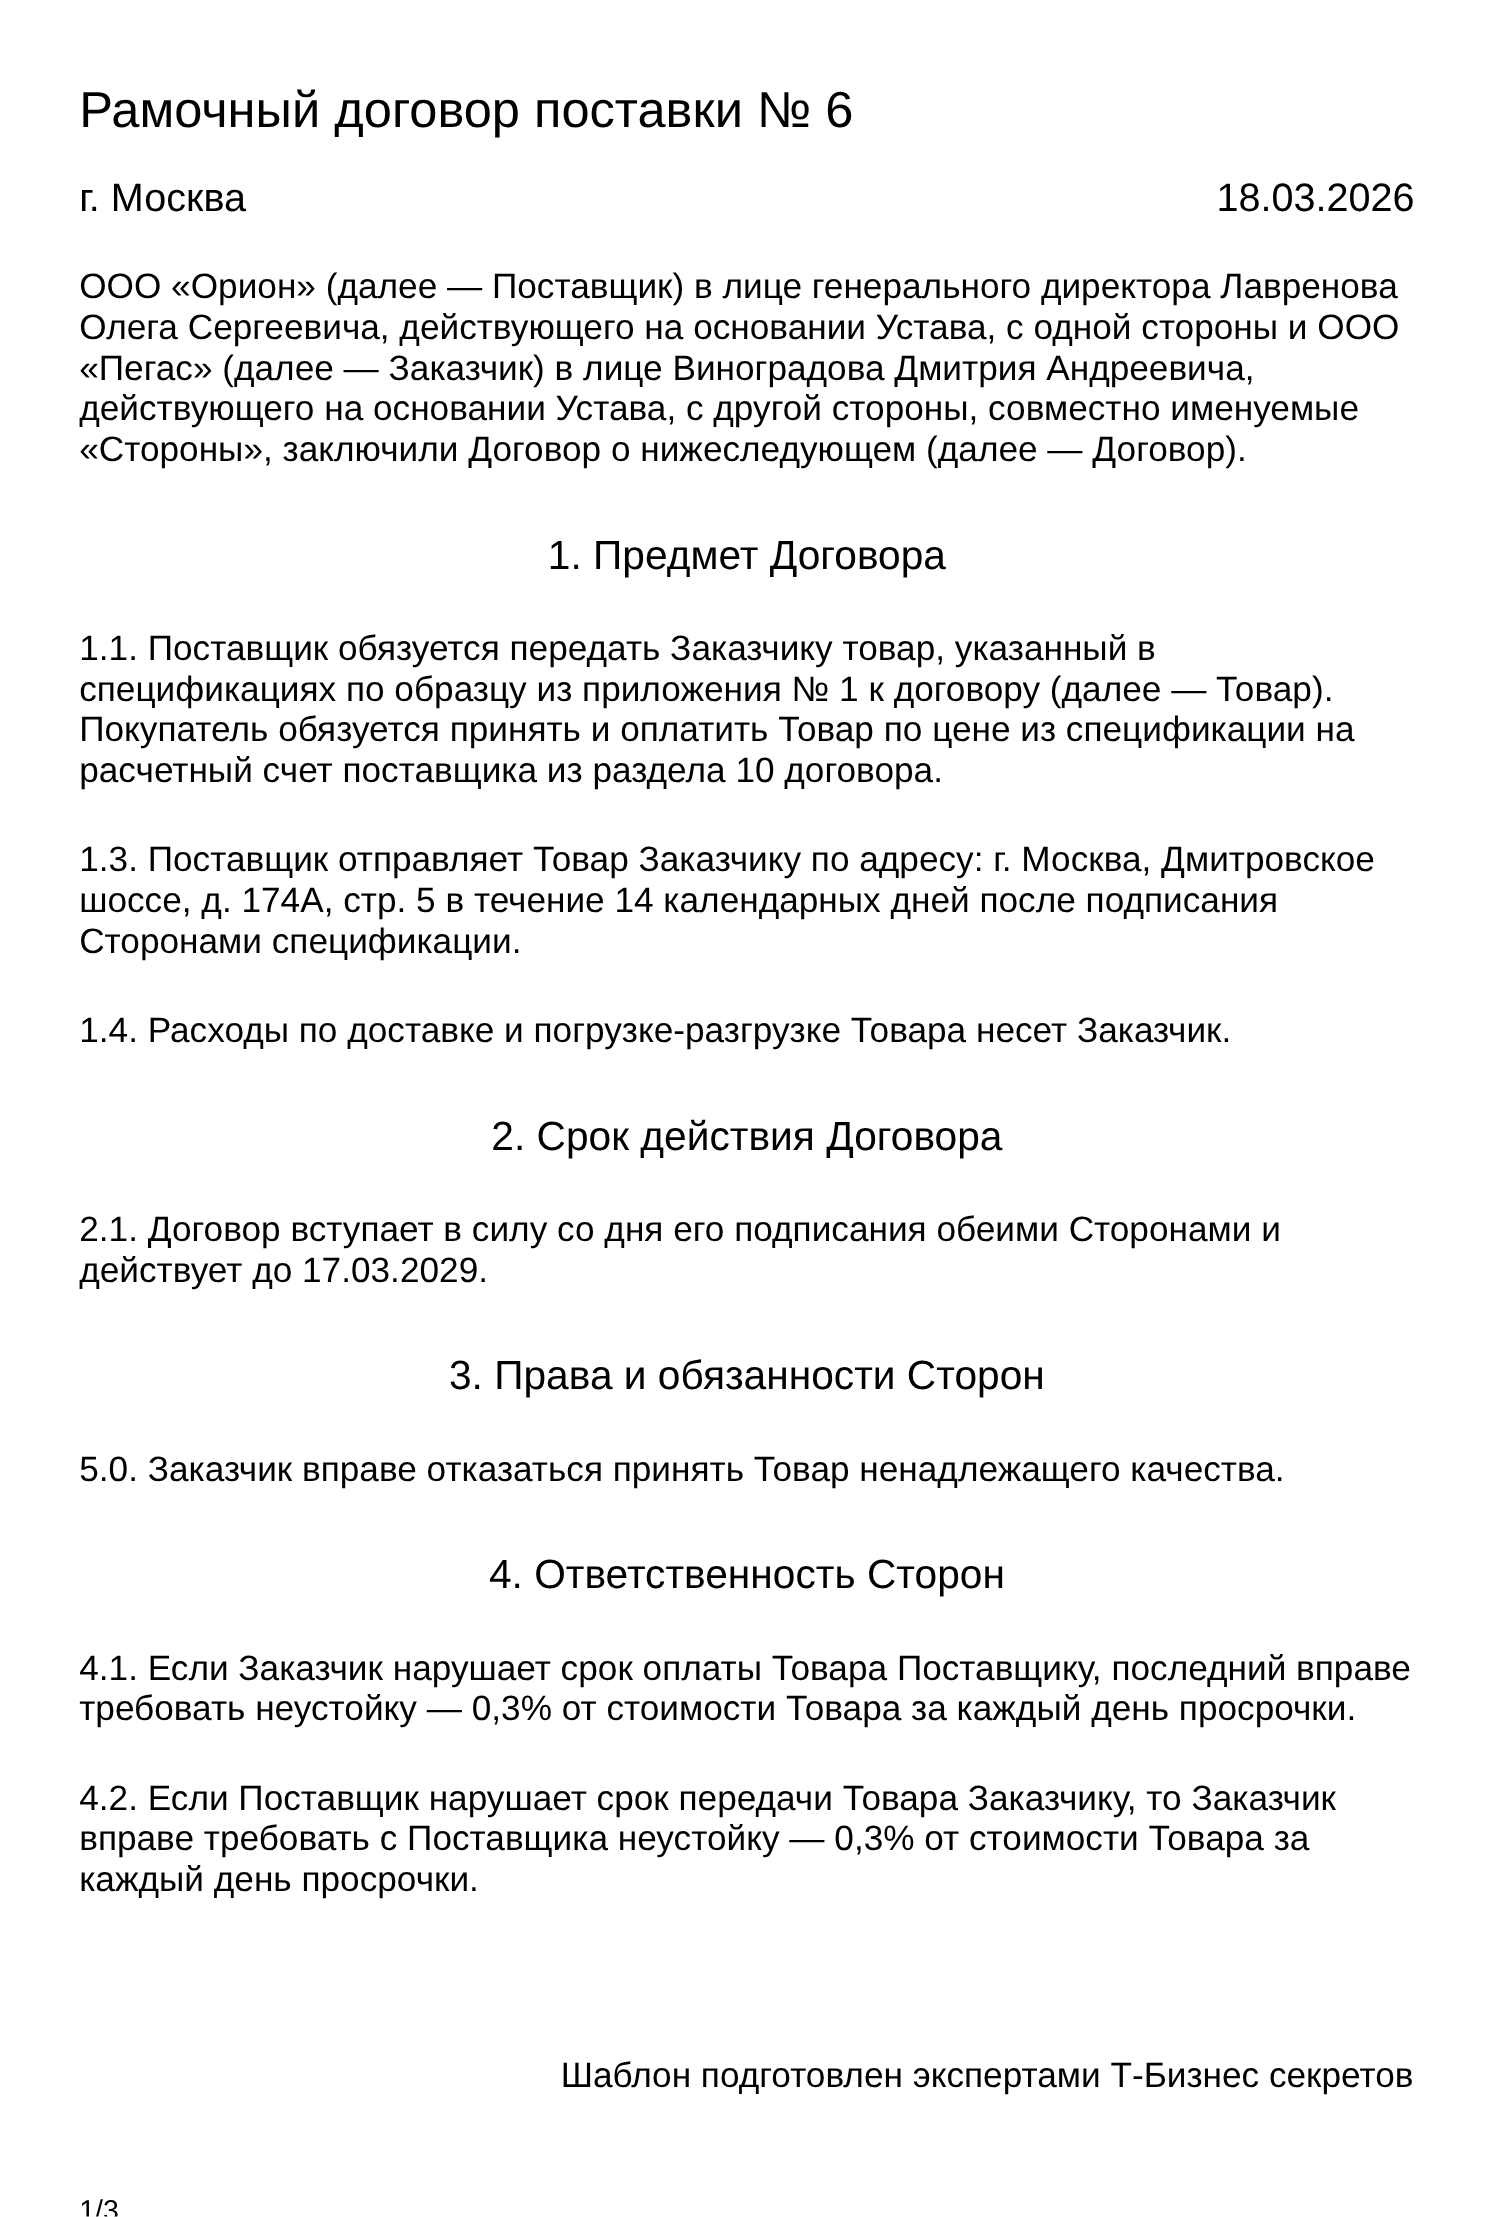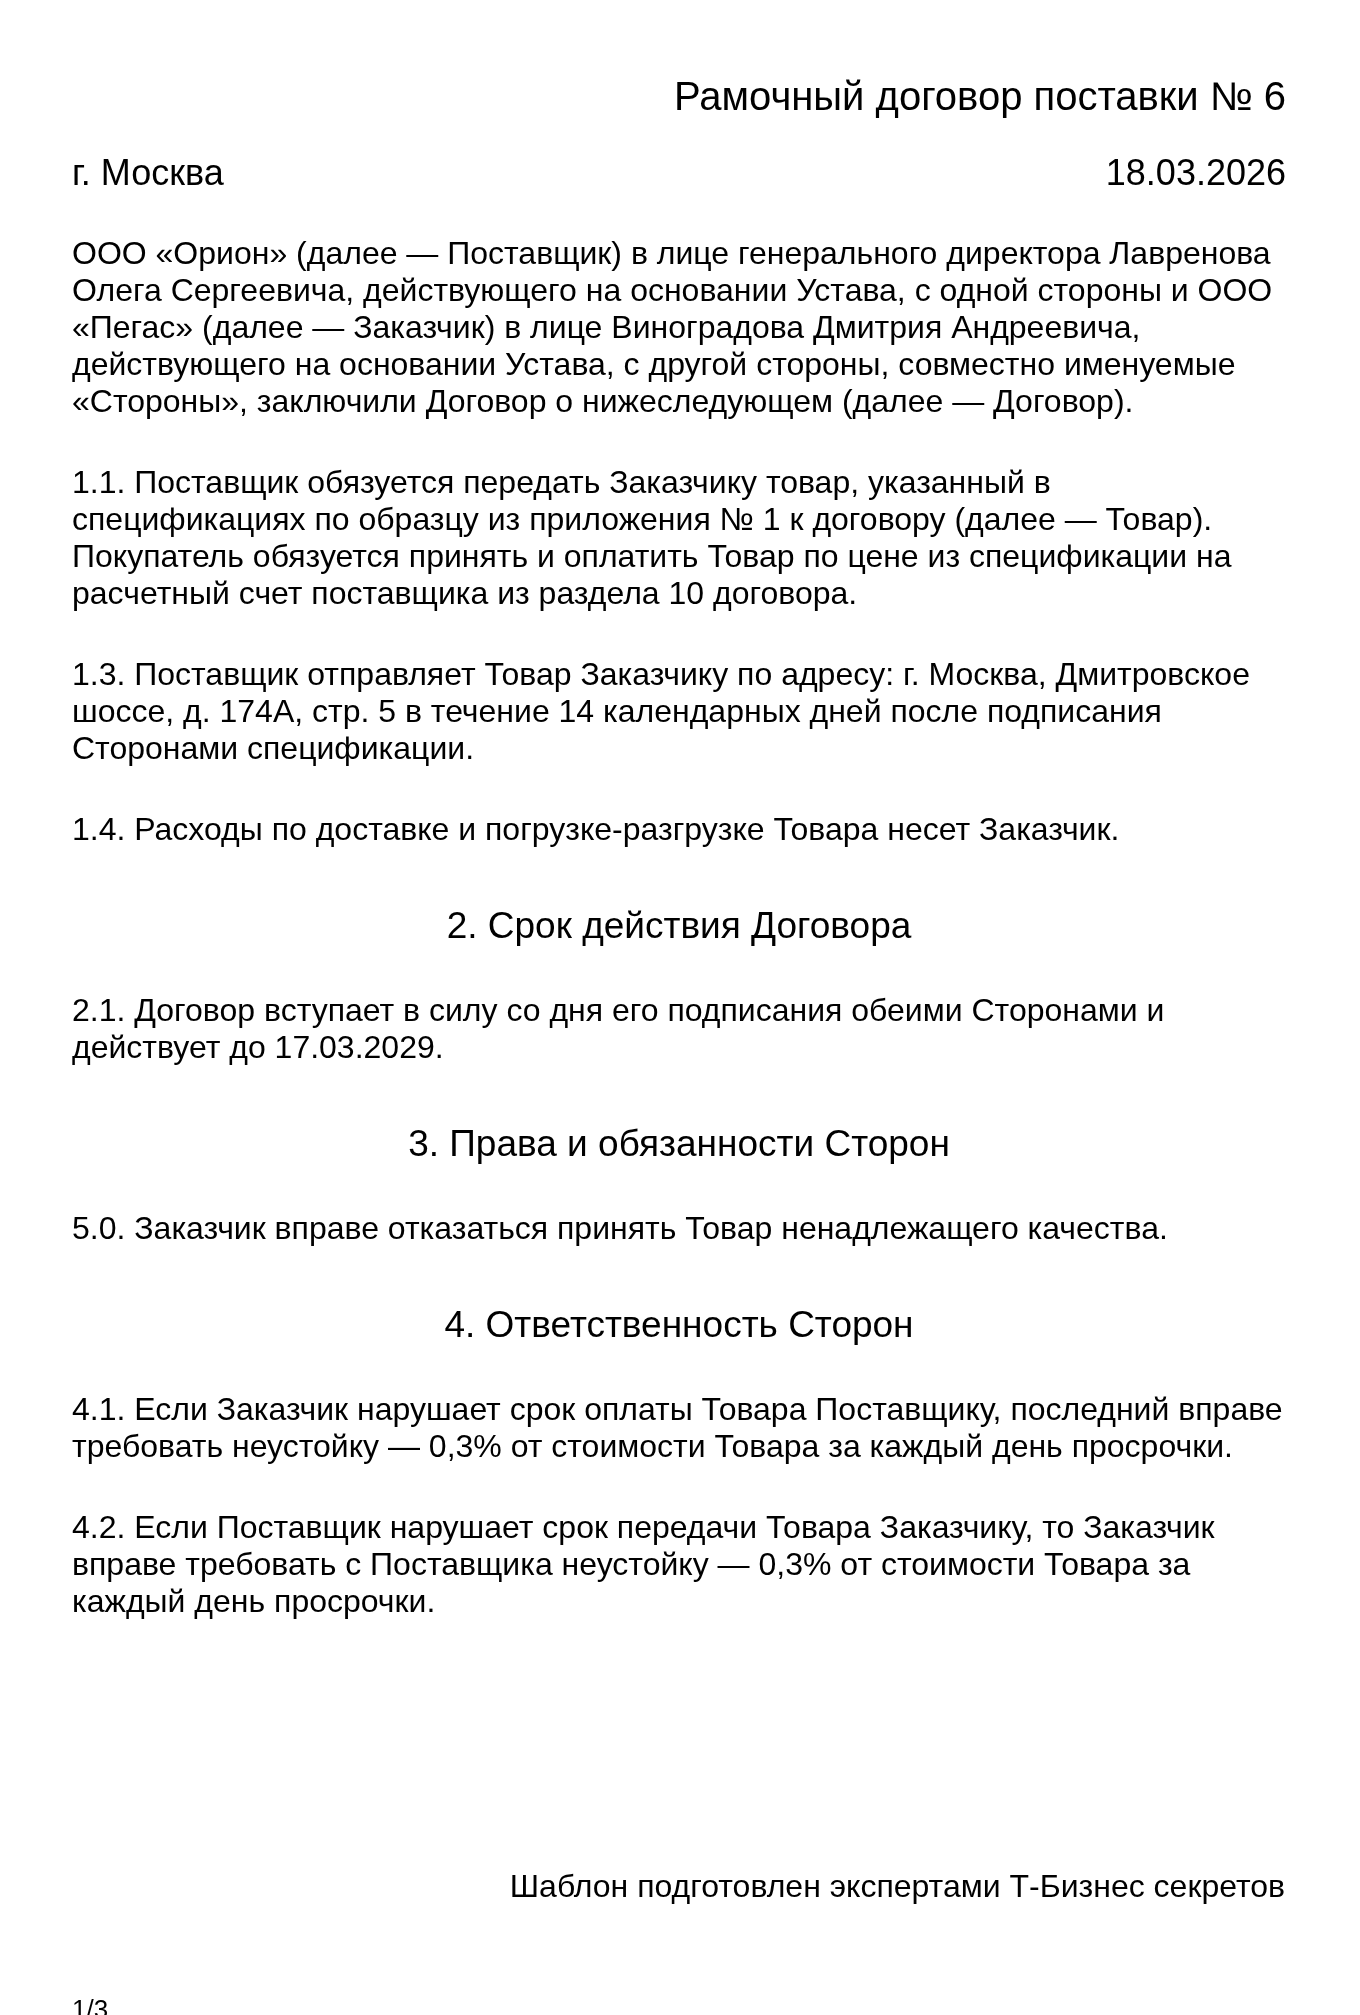--- a/index.html
+++ b/index.html
@@ -12,24 +12,24 @@
     height: 2015px;
     position: relative;
     font-family: "Liberation Sans", sans-serif;
     color: #000000;
     -webkit-font-smoothing: antialiased;
   }
   .page {
     padding: 42px 74px 0 72px;
   }
   .doc-title {
-    font-size: 40px;
+    font-size: 46px;
     font-weight: 400;
     line-height: 1.2;
-    text-align: right;
+    text-align: left;
     margin: 30px 0 34px 0;
     letter-spacing: 0;
   }
   .meta-row {
     display: flex;
     justify-content: space-between;
     align-items: flex-end;
     font-size: 36px;
     line-height: 37px;
     margin: 0 0 34px 0;
@@ -70,20 +70,21 @@
 
   <h1 class="doc-title">Рамочный договор поставки № 6</h1>
 
   <div class="meta-row">
     <span>г. Москва</span>
     <span>18.03.2026</span>
   </div>
 
   <p class="preamble">ООО «Орион» (далее — Поставщик) в лице генерального директора Лавренова Олега Сергеевича, действующего на основании Устава, с одной стороны и ООО «Пегас» (далее — Заказчик) в лице Виноградова Дмитрия Андреевича, действующего на основании Устава, с другой стороны, совместно именуемые «Стороны», заключили Договор о нижеследующем (далее — Договор).</p>
 
+  <h2 class="section-heading">1. Предмет Договора</h2>
   <p class="clause">1.1. Поставщик обязуется передать Заказчику товар, указанный в спецификациях по образцу из приложения № 1 к договору (далее — Товар). Покупатель обязуется принять и оплатить Товар по цене из спецификации на расчетный счет поставщика из раздела 10 договора.</p>
   <p class="clause">1.3. Поставщик отправляет Товар Заказчику по адресу: г. Москва, Дмитровское шоссе, д. 174А, стр. 5 в течение 14 календарных дней после подписания Сторонами спецификации.</p>
   <p class="clause">1.4. Расходы по доставке и погрузке-разгрузке Товара несет Заказчик.</p>
 
   <h2 class="section-heading">2. Срок действия Договора</h2>
   <p class="clause">2.1. Договор вступает в силу со дня его подписания обеими Сторонами и действует до 17.03.2029.</p>
 
   <h2 class="section-heading">3. Права и обязанности Сторон</h2>
   <p class="clause">5.0. Заказчик вправе отказаться принять Товар ненадлежащего качества.</p>
 

